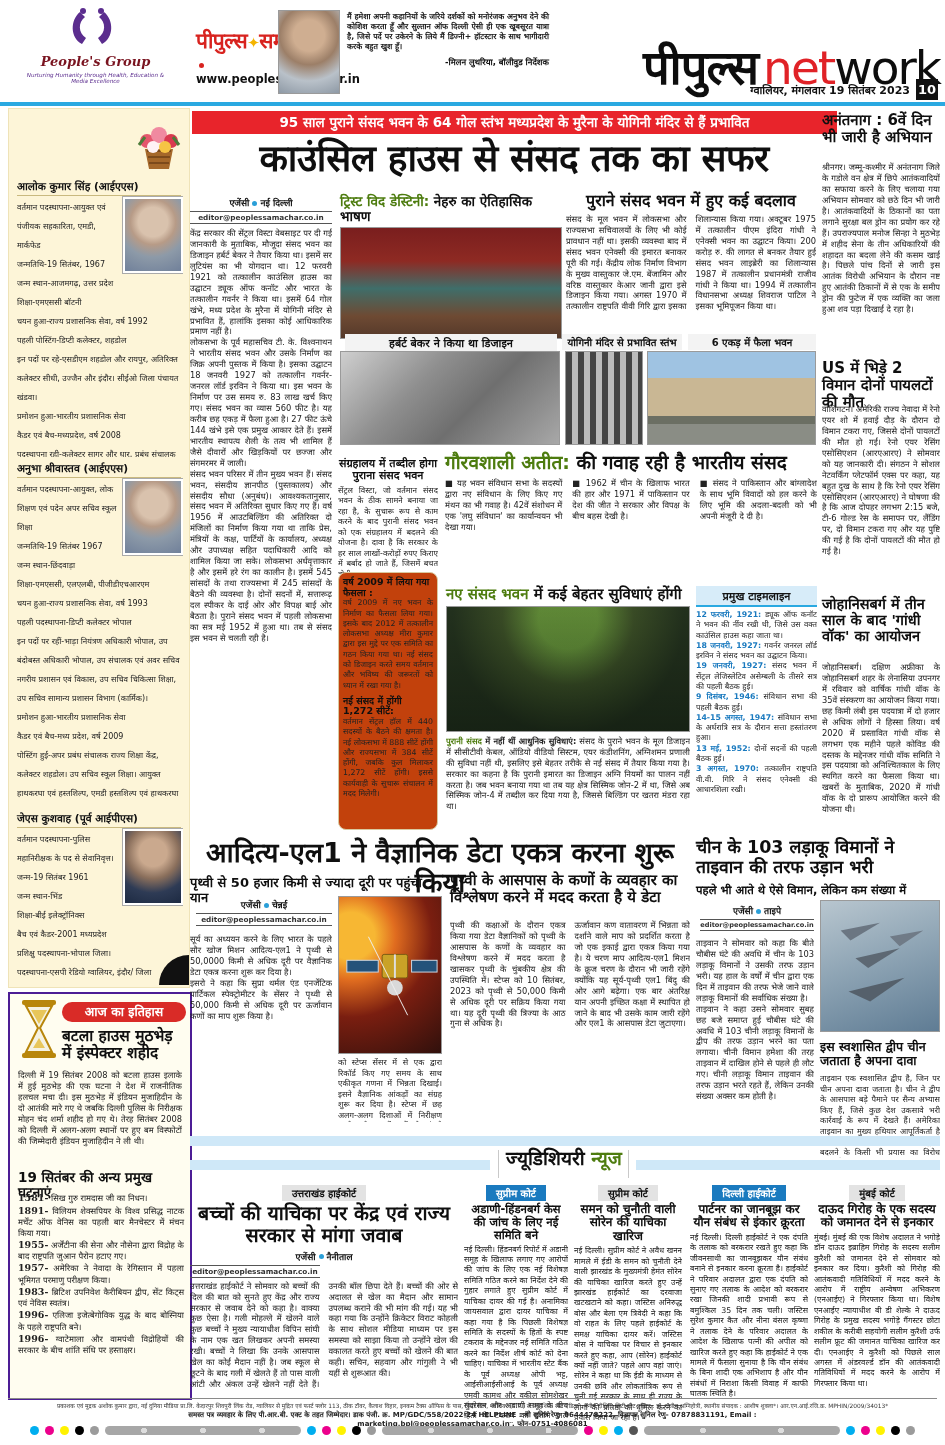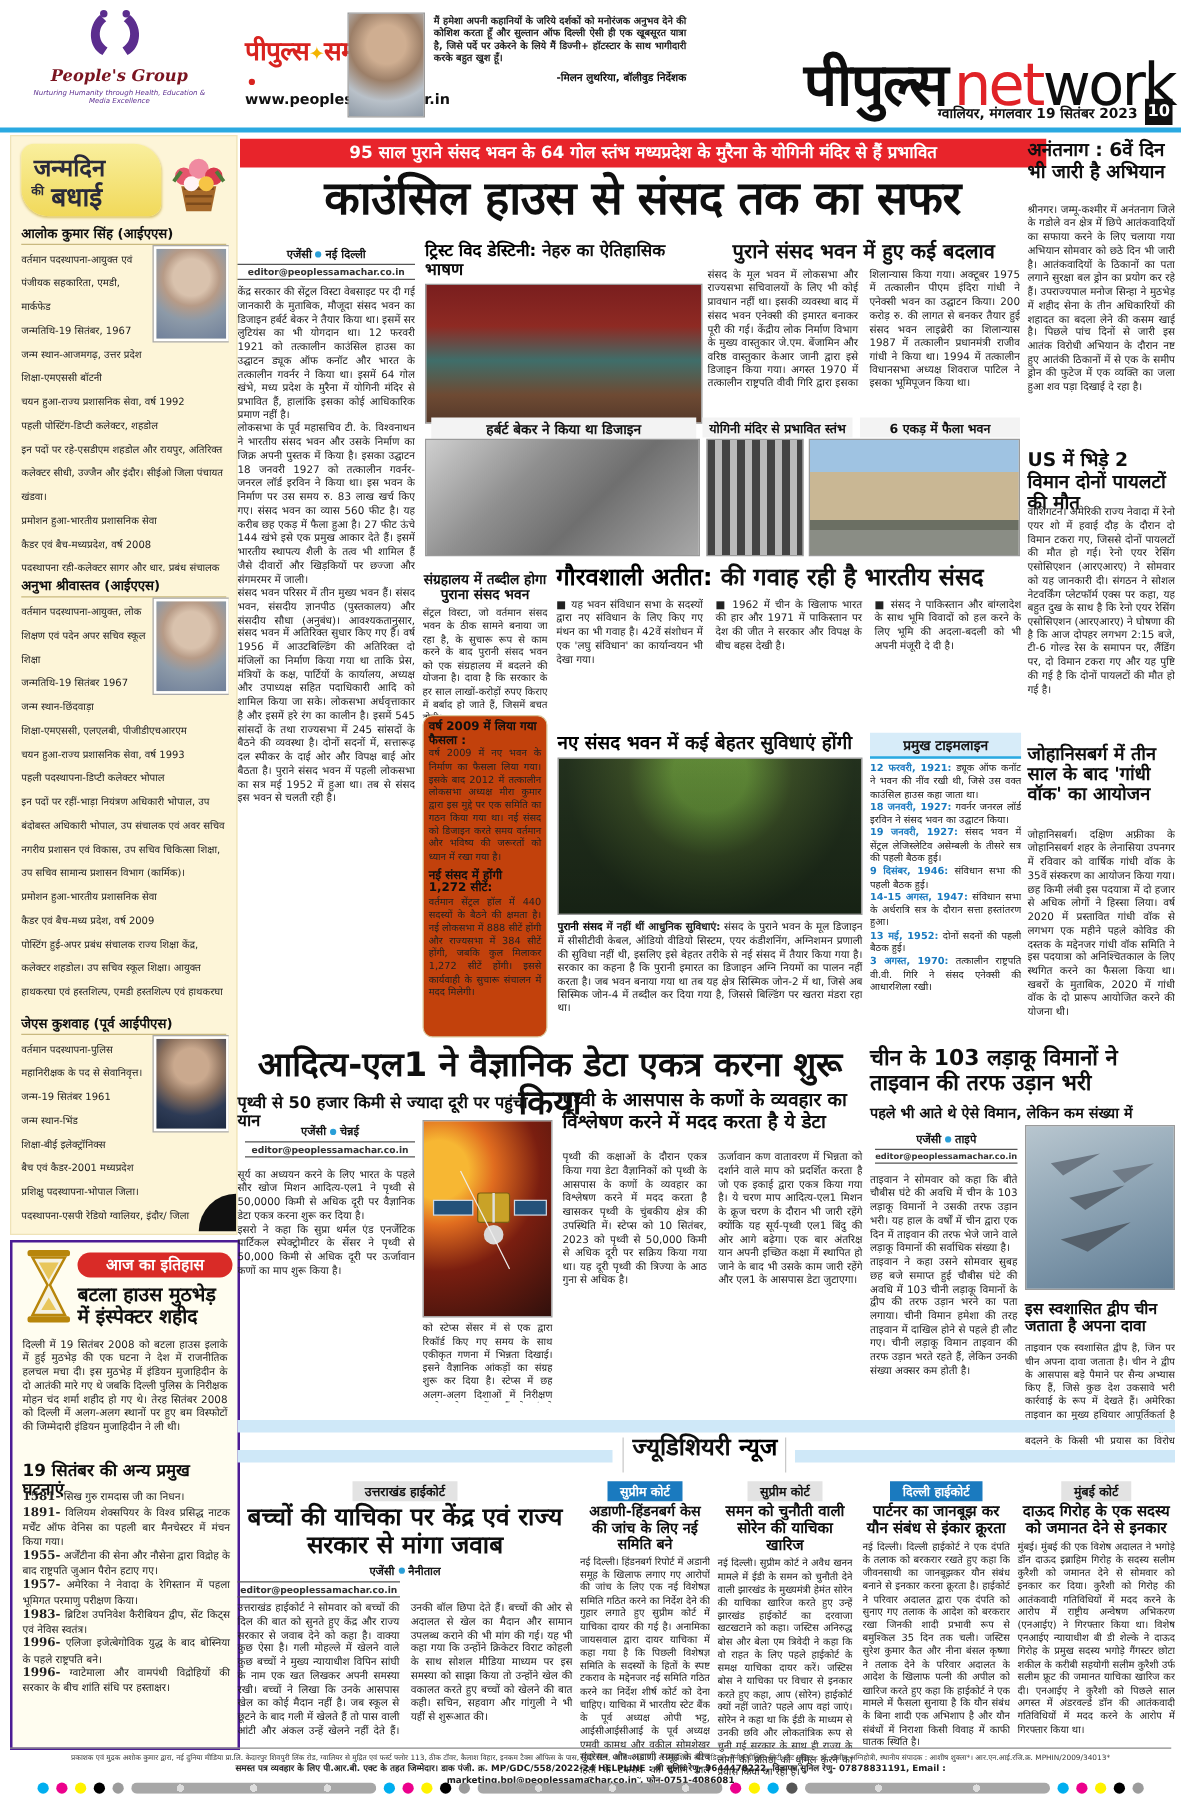--- a/index.html
+++ b/index.html
@@ -4,21 +4,21 @@
 <style>
   html,body{margin:0;padding:0;}
   body{width:945px;height:1445px;position:relative;background:#fff;
        font-family:"DejaVu Sans","Liberation Sans",sans-serif;color:#141414;overflow:hidden;}
   .s{position:absolute;}
   .j{text-align:justify;}
   .pre{white-space:pre-line;}
   .ctr{text-align:center;}
   .bt{font-size:8.3px;line-height:1.32;color:#222;}
   .hd{font-weight:bold;color:#0f0f0f;line-height:1.12;}
-  .red{color:#000000;}
+  .red{color:#4d7c0f;}
   .blue{color:#1a7abf;}
   .dot{display:inline-block;width:5px;height:5px;border-radius:50%;background:#2a9fd8;margin:0 3px 1px 3px;vertical-align:middle;}
   .agency{font-weight:bold;font-size:9px;text-align:center;}
   .email{font-size:7.3px;font-weight:bold;text-align:center;border-top:1px solid #555;border-bottom:1px solid #555;padding:1px 0;color:#333;}
   .photo{border:1px solid #9a9a9a;box-sizing:border-box;}
   .cap{font-weight:bold;font-size:11px;text-align:center;color:#111;}
   .ov{overflow:hidden;}
   .badge{display:inline-block;font-weight:bold;font-size:10px;padding:1px 10px;}
   .badge-blue{background:#1a7abf;color:#fff;}
   .badge-gray{background:#e3e3e3;color:#111;}
@@ -65,25 +65,20 @@
 
 <div class="s" style="left:556px;top:6px;width:384px;text-align:right;white-space:nowrap;margin-top:28px;">
   <span style="font-weight:bold;font-size:47px;color:#0d0d0d;letter-spacing:-1px;">पीपुल्स</span>
   <span style="font-size:47px;color:#e02227;letter-spacing:-2px;">net</span><span style="font-size:47px;color:#0d0d0d;letter-spacing:-2px;">work</span>
 </div>
 <div class="s" style="left:630px;top:82px;width:280px;text-align:right;font-weight:bold;font-size:11px;color:#111;">ग्वालियर, मंगलवार 19 सितंबर 2023</div>
 <div class="s" style="left:916px;top:79px;width:22px;height:21px;background:#111;color:#fff;font-weight:bold;font-size:13px;text-align:center;line-height:21px;">10</div>
 <div class="s" style="left:0;top:102px;width:945px;height:4px;background:#2aa9e1;"></div>
 
 <div class="s ov" style="left:8px;top:108px;width:180px;height:878px;background:#fdf5d8;border:1px solid #efe3b8;">
-  <div class="s" style="left:8px;top:6px;width:112px;height:58px;background:linear-gradient(#f9ef9e,#f1d95a);border-radius:10px 22px 10px 22px;box-shadow:0 1px 2px #d9c36a;">
-    <div class="s" style="left:10px;top:6px;font-weight:bold;font-size:19px;color:#2a2a3a;">जन्मदिन</div>
-    <div class="s" style="left:8px;top:30px;font-weight:bold;font-size:10px;color:#2a2a3a;">की</div>
-    <div class="s" style="left:24px;top:28px;font-weight:bold;font-size:21px;color:#2a2a3a;">बधाई</div>
-  </div>
   <svg class="s" style="left:122px;top:2px;" width="56" height="66" viewBox="0 0 56 66">
     <path d="M14 38 L42 38 L38 58 L18 58 Z" fill="#a5682a"></path>
     <path d="M16 40 H40 M17 46 H39 M18 52 H38" stroke="#7c4a1b" stroke-width="2"></path>
     <path d="M18 38 C18 18 38 18 38 38" fill="none" stroke="#a5682a" stroke-width="3"></path>
     <circle cx="16" cy="30" r="7" fill="#e5566d"></circle>
       <circle cx="28" cy="24" r="8" fill="#f08aa0"></circle>
     <circle cx="40" cy="30" r="7" fill="#d93a4f"></circle>
       <circle cx="22" cy="36" r="6" fill="#fff3f5"></circle>
     <circle cx="34" cy="36" r="6" fill="#f6c445"></circle>
     <path d="M8 34 L14 26 M48 34 L42 26" stroke="#4d7c3a" stroke-width="3"></path>

